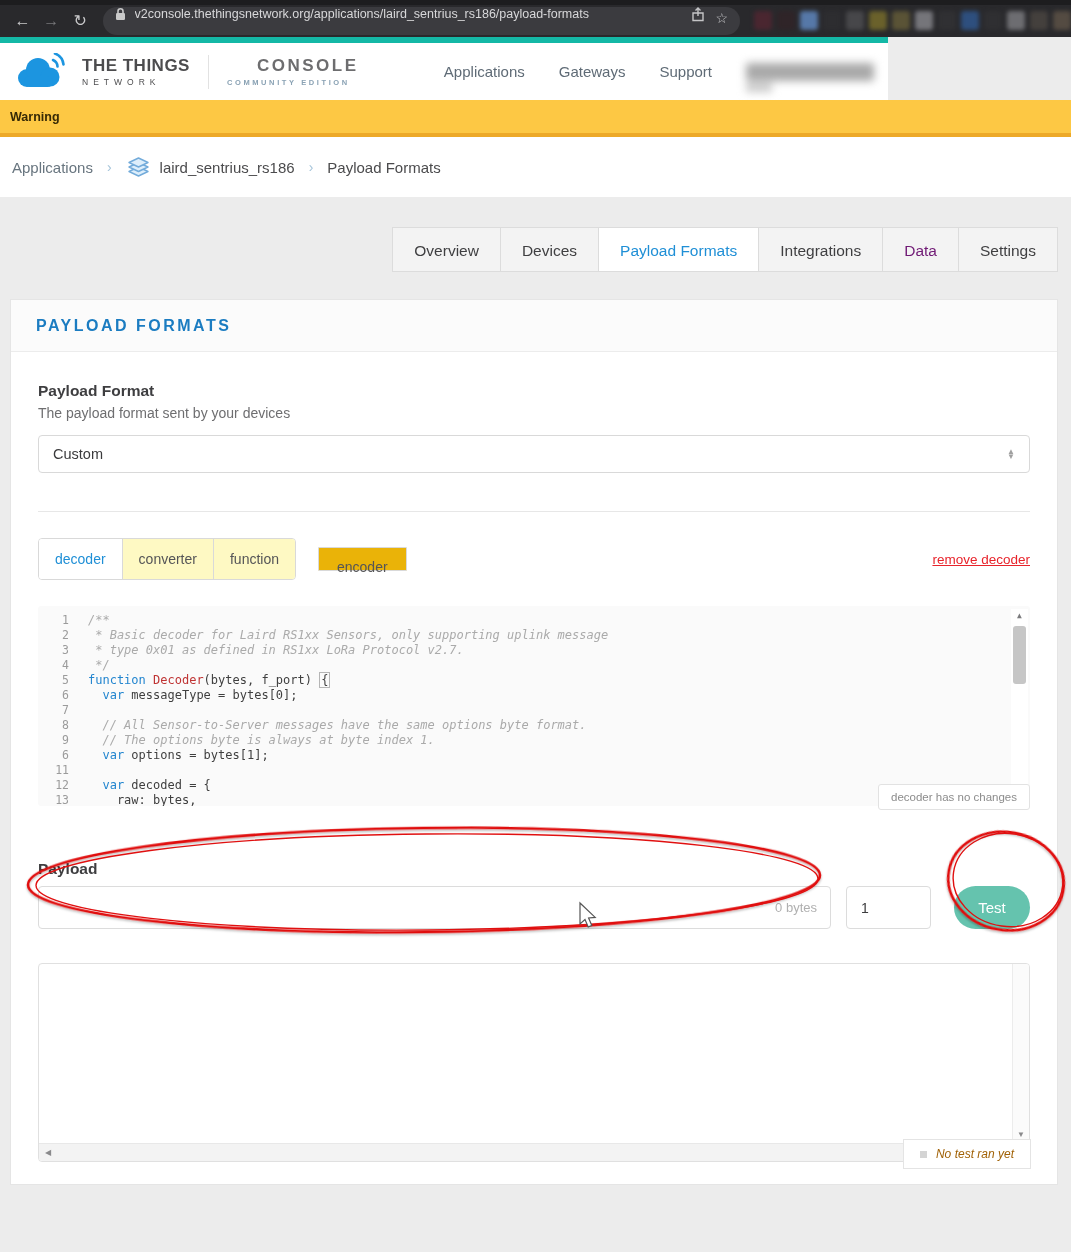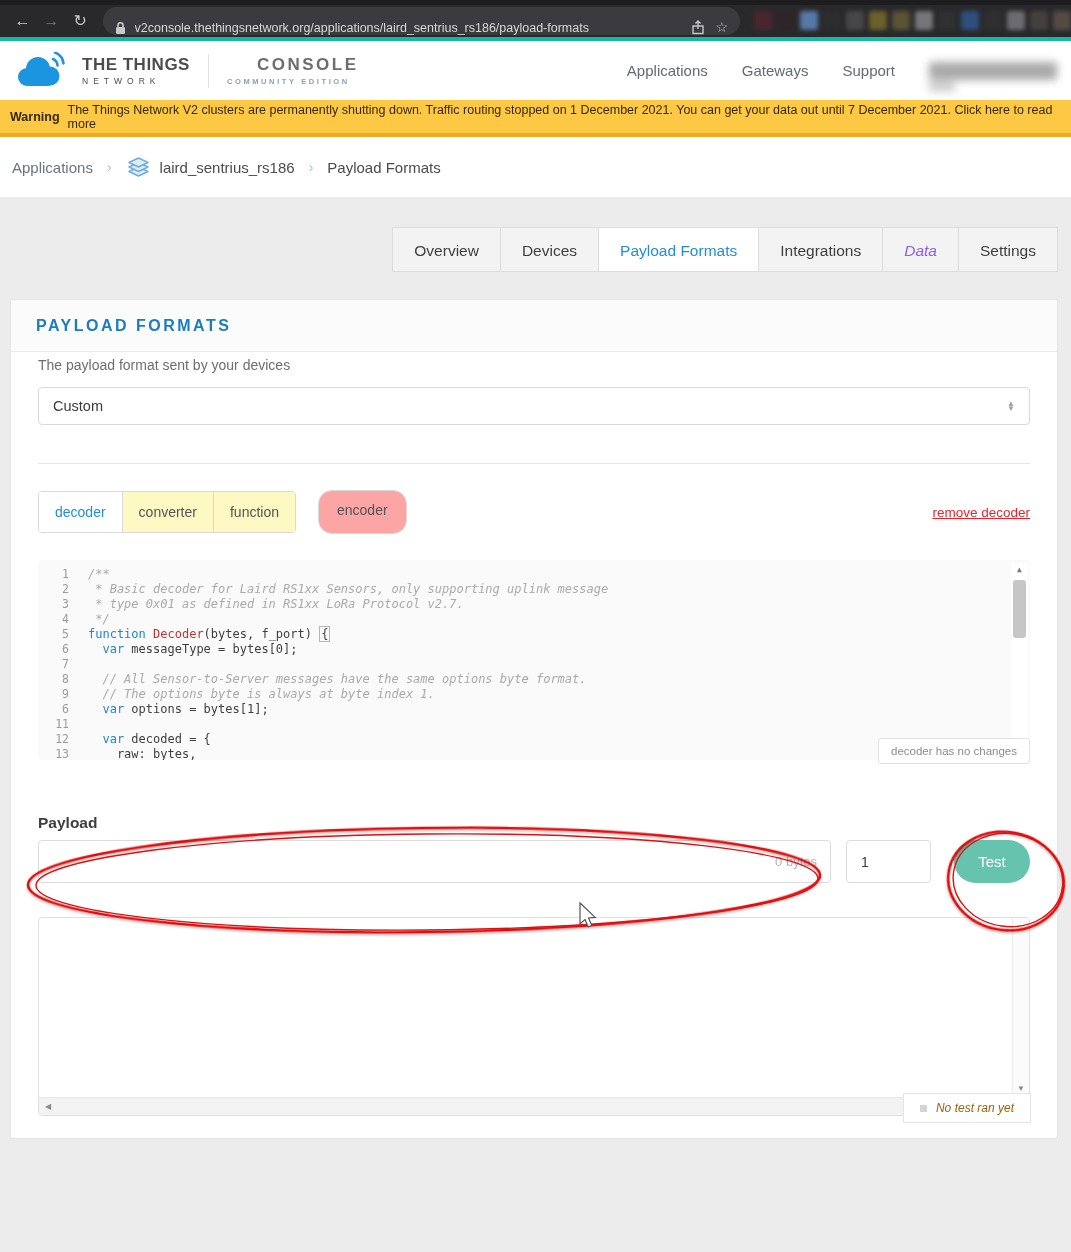--- a/index.html
+++ b/index.html
@@ -6,30 +6,30 @@
   html,body { background:#ececec; }
   body { font-family:"Liberation Sans", sans-serif; }
   .page { position:relative; width:1071px; height:1252px; overflow:hidden; background:#ececec; }
 
   
   .chrome { position:absolute; top:0; left:0; width:1071px; height:37px;
             background:linear-gradient(#1d1d1f 0 5px, #29292c 5px 100%); display:flex; align-items:center; }
   .chrome-btn { color:#c9c9cb; font-size:16px; width:30px; text-align:center; margin-top:4px; cursor:pointer; }
   .chrome-btn.dim { color:#77777a; }
   .chrome-btn:first-child { margin-left:8px; }
-  .url-bar { display:flex; align-items:flex-end; height:28px; width:662px; margin-left:8px; margin-top:4px;
+  .url-bar { display:flex; align-items:flex-start; height:28px; width:662px; margin-left:8px; margin-top:4px;
              background:#3b3b3f; border-radius:14px; padding:0 12px; }
   .url-text { color:#d8d8da; font-size:12.5px; flex:1; margin-left:9px; white-space:nowrap; overflow:hidden; }
   .ext-row { display:flex; gap:5px; margin-left:14px; margin-top:4px; filter:blur(2px); }
   .ext { width:18px; height:19px; border-radius:3px; }
   .star { color:#c5c5c7; font-size:14px; margin-left:10px; margin-top:3px; }
 
   
-  .ttn-header { position:absolute; top:37px; left:0; width:1071px; height:63px; background:#ffffff;
-                border-top:4px solid #14b8a6; display:flex; align-items:center; padding:0 14px; }
+  .ttn-header { position:absolute; top:37px; left:0; width:888px; height:63px; background:#ffffff;
+                border-top:6px solid #14b8a6; display:flex; align-items:center; padding:0 14px; }
   .logo { display:flex; align-items:center; gap:10px; }
   .logo-text1 { color:#4c4c4e; font-weight:bold; font-size:17px; line-height:17px; letter-spacing:.5px; }
   .logo-text2 { color:#4c4c4e; font-size:8.5px; letter-spacing:5px; margin-top:3px; }
   .logo-sep { width:1px; height:34px; background:#e2e2e2; margin:0 8px; }
   .logo-console { color:#6d6d6f; font-weight:bold; font-size:17px; line-height:17px; letter-spacing:2.5px;margin-left:30px; }
   .logo-edition { color:#8aa2b4; font-size:7.5px; letter-spacing:2.6px; margin-top:4px; font-weight:bold; }
   .header-nav { margin-left:auto; display:flex; align-items:center; gap:34px; }
   .navitem { color:#5f6b76; font-size:15px; cursor:pointer; }
   .user-chip { width:128px; height:18px; background:#a9a9a9; filter:blur(4px); border-radius:2px; position:relative; }
   .user-chip-sub { position:absolute; left:0; top:20px; width:26px; height:9px; background:#c9c9c9; }
@@ -48,43 +48,43 @@
   .bc-item { color:#4b4b4d; cursor:pointer; display:flex; align-items:center; gap:9px; }
 
   
   .main { position:absolute; top:211px; left:0; width:1071px; height:1055px; background:#ececec; }
   .inner { margin:0 13px 0 10px; }
 
   .tab-bar { display:flex; justify-content:flex-end; margin-top:16px; }
   .tab { height:45px; line-height:45px; padding:0 21px; font-size:15.5px; color:#3f3f41;
          background:#f3f3f3; border:1px solid #dcdcdc; margin-left:-1px; cursor:pointer; }
   .tab.active { background:#ffffff; color:#1f8fd6; }
-  .tab.disabled { color:#8b5cf6; cursor:default;font-style:italic; }
+  .tab.disabled { color:#701a75; cursor:default; }
 
   .card { margin-top:27px; background:#ffffff; border:1px solid #e5e5e5; }
   .card-header { height:52px; background:#fbfbfb; border-bottom:1px solid #ececec; display:flex; align-items:center; padding:0 25px; }
   .card-title { color:#1b7cc1; font-weight:bold; font-size:16px; letter-spacing:2.5px; }
   .card-body { padding:0 27px 22px 27px; }
 
   .pf-label { margin-top:30px; font-weight:bold; font-size:15.5px; color:#3e3e40; }
   .pf-desc { margin-top:5px; font-size:14px; color:#6e6e70; }
   .pf-select { margin-top:14px; height:38px; border:1px solid #d9d9d9; border-radius:4px; background:#fff;
                display:flex; align-items:center; padding:0 14px; font-size:14.5px; color:#3a3a3c; cursor:pointer; }
   .select-caret { margin-left:auto; display:flex; flex-direction:column; line-height:5px; color:#a0a0a0; font-size:8px; }
 
   .hr { margin-top:38px; border-top:1px solid #e7e7e7; }
 
   .dec-row { margin-top:26px; display:flex; align-items:center; }
   .dec-group { display:inline-flex; border:1px solid #d9d9d9; border-radius:4px; overflow:hidden; }
   .dec-tab { height:40px; line-height:40px; padding:0 16px; font-size:14px; background:#fef9c3; color:#555557;
              border-right:1px solid #d9d9d9; cursor:pointer; }
   .dec-tab:last-child { border-right:none; }
   .dec-tab.active { background:#ffffff; color:#1f8fd6; }
-  .enc-btn { margin-left:22px; height:44px; line-height:38px; padding:0 18px; font-size:14px; background:#fca5a5;
-             color:#555557; border:1px solid #d9d9d9; border-radius:14px; cursor:pointer; }
+  .enc-btn { margin-left:22px; height:24px; line-height:38px; padding:0 18px; font-size:14px; background:#eab308;
+             color:#555557; border:1px solid #d9d9d9; border-radius:1px; cursor:pointer; }
   .remove-link { margin-left:auto; color:#e8232b; font-size:13.5px; text-decoration:underline; cursor:pointer; }
 
   
   .editor-wrap { position:relative; margin-top:26px; }
   .editor { position:relative; height:200px; background:#fafafa; border-radius:3px; overflow:hidden;
             font-family:"DejaVu Sans Mono", monospace; font-size:12px; line-height:15px; }
   .gutter { position:absolute; left:0; top:7px; width:42px; text-align:right; color:#9b9b9b; font-size:11.5px; }
   .gutter .ln { padding-right:11px; height:15px; line-height:15px; }
   .code { margin-left:50px; padding-top:7px; white-space:pre; }
   .code .cl { height:15px; }
@@ -202,21 +202,20 @@
       <div class="navitem">Gateways</div>
       <div class="navitem">Support</div>
       <div class="user-chip">
         <div class="user-chip-sub"></div>
       </div>
     </div>
   </div>
 
   <div class="warning">
     <b>Warning</b>
-    <span>The Things Network V2 clusters are permanently shutting down. Traffic routing stopped on 1 December 2021. You can get your data out until 7 December 2021. Click here to read more</span>
   </div>
 
   <div class="breadcrumb">
     <span class="bc-root">Applications</span>
     <span class="bc-sep">›</span>
     <span class="bc-item">
       <svg width="25" height="22" viewBox="0 0 25 22">
         <g fill="#ddeefb" stroke="#72abda" stroke-width="1.4" stroke-linejoin="round">
           <path d="M12.5 11 L3 15.5 L12.5 20 L22 15.5 Z"></path>
           <path d="M12.5 6.5 L3 11 L12.5 15.5 L22 11 Z"></path>
@@ -240,20 +239,21 @@
           <div class="tab disabled">Data</div>
           <div class="tab">Settings</div>
         </div>
 
       <div class="card">
         <div class="card-header">
           <span class="card-title">PAYLOAD FORMATS</span>
         </div>
         <div class="card-body">
 
+          <div class="pf-label">Payload Format</div>
           <div class="pf-desc">The payload format sent by your devices</div>
           <div class="pf-select">
             <span>Custom</span>
             <span class="select-caret">
                 <span>▲</span>
                 <span>▼</span>
               </span>
           </div>
 
           <div class="hr"></div>

